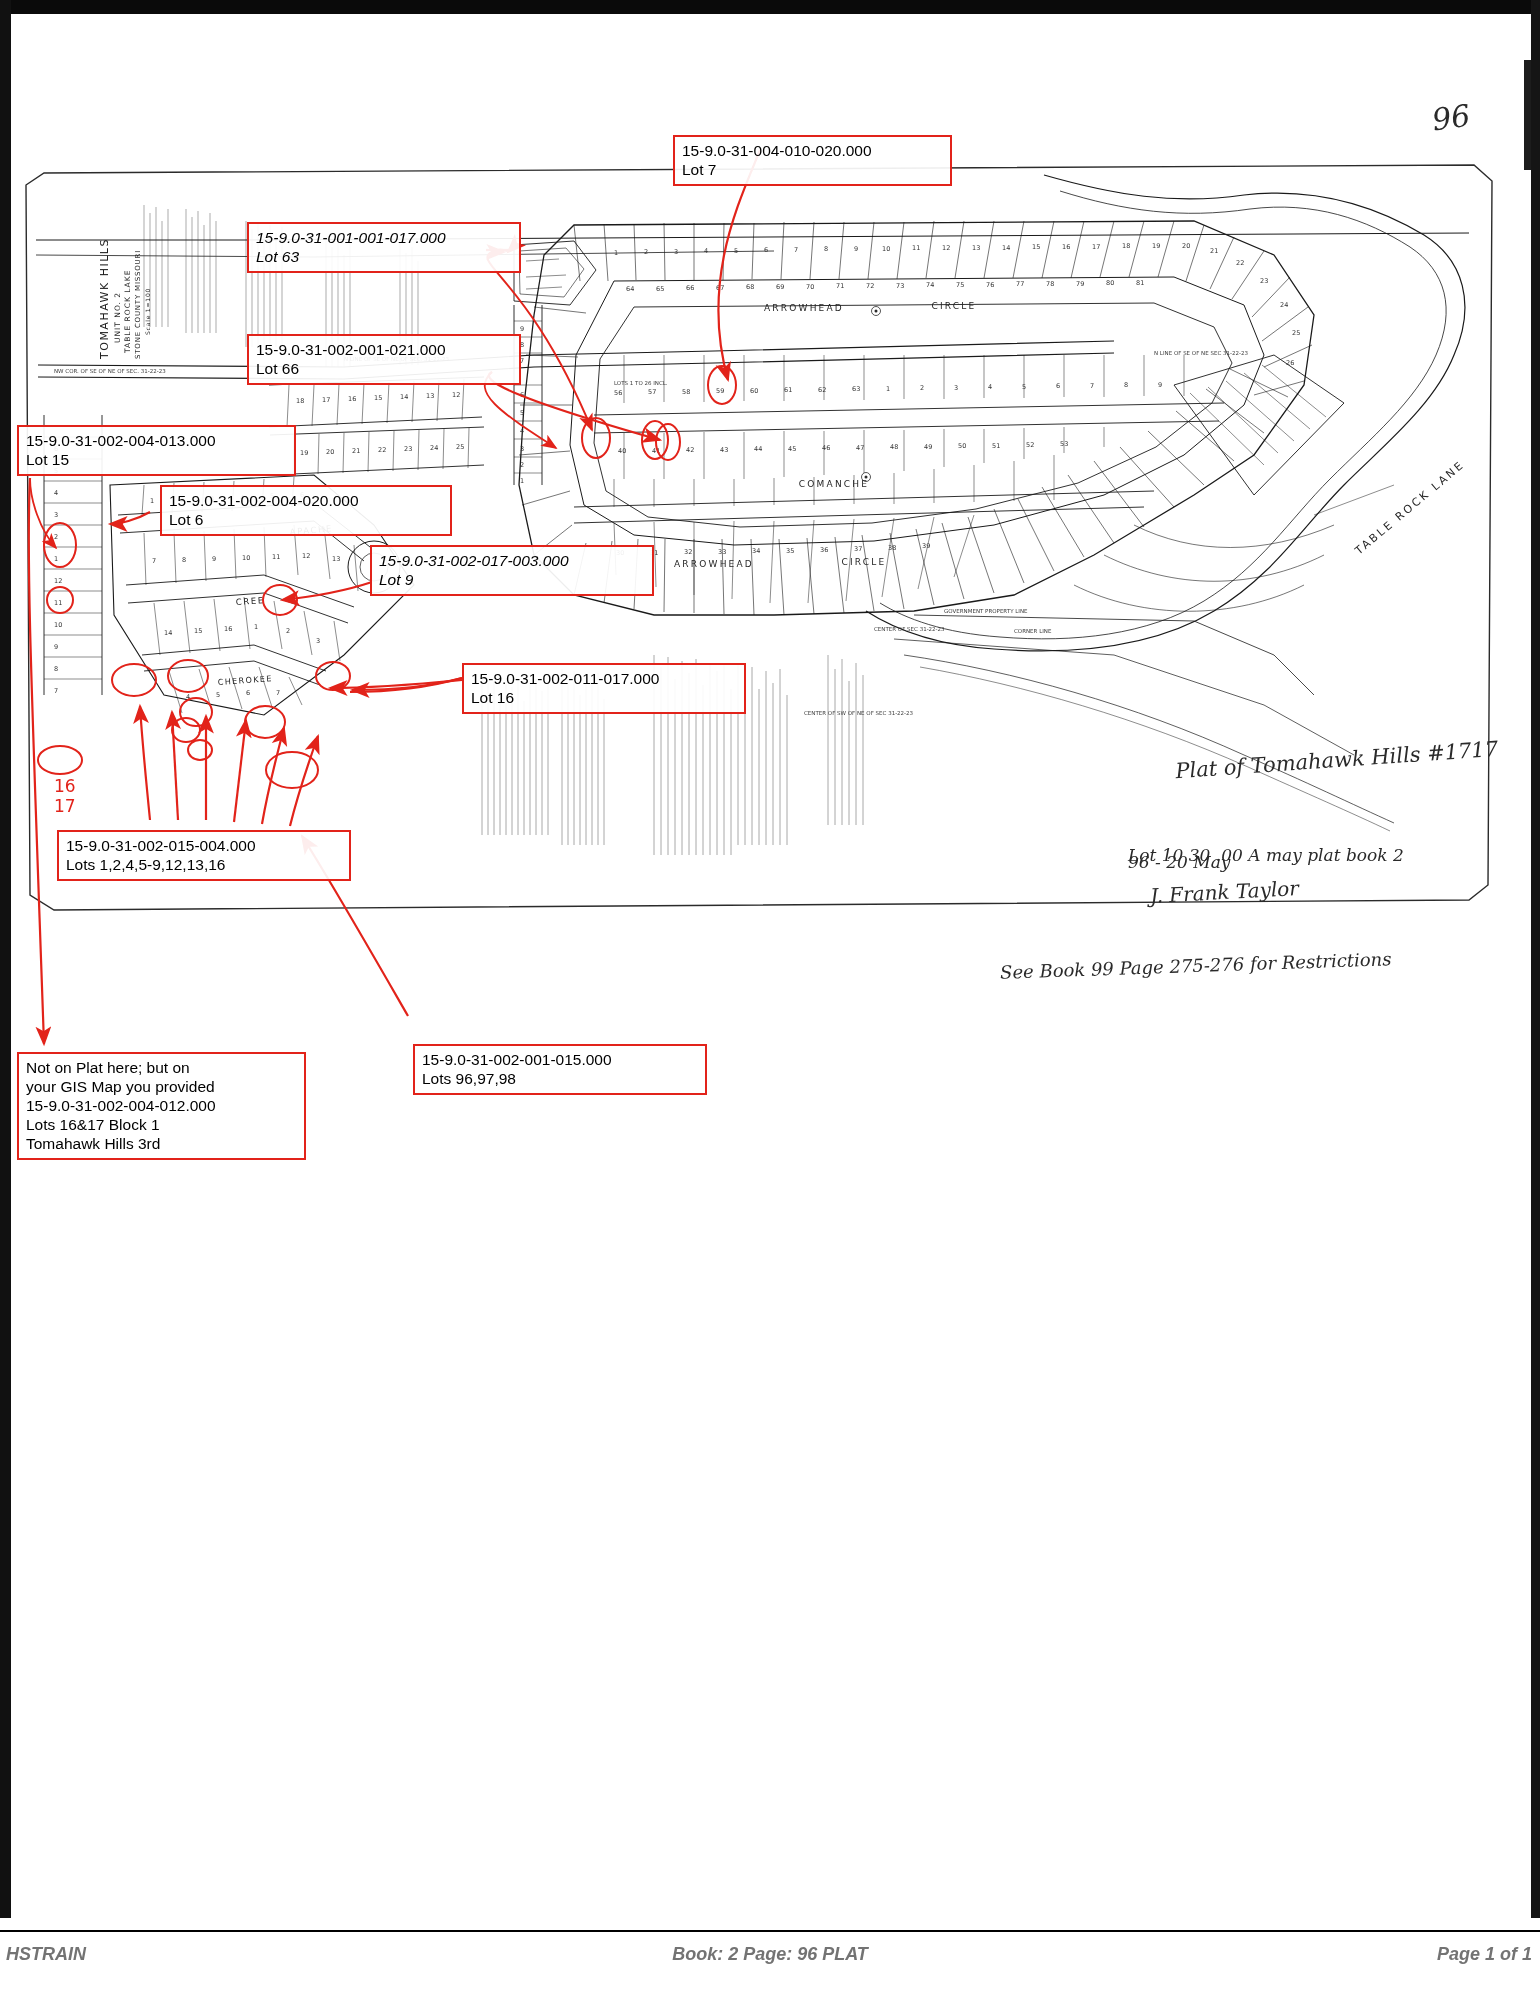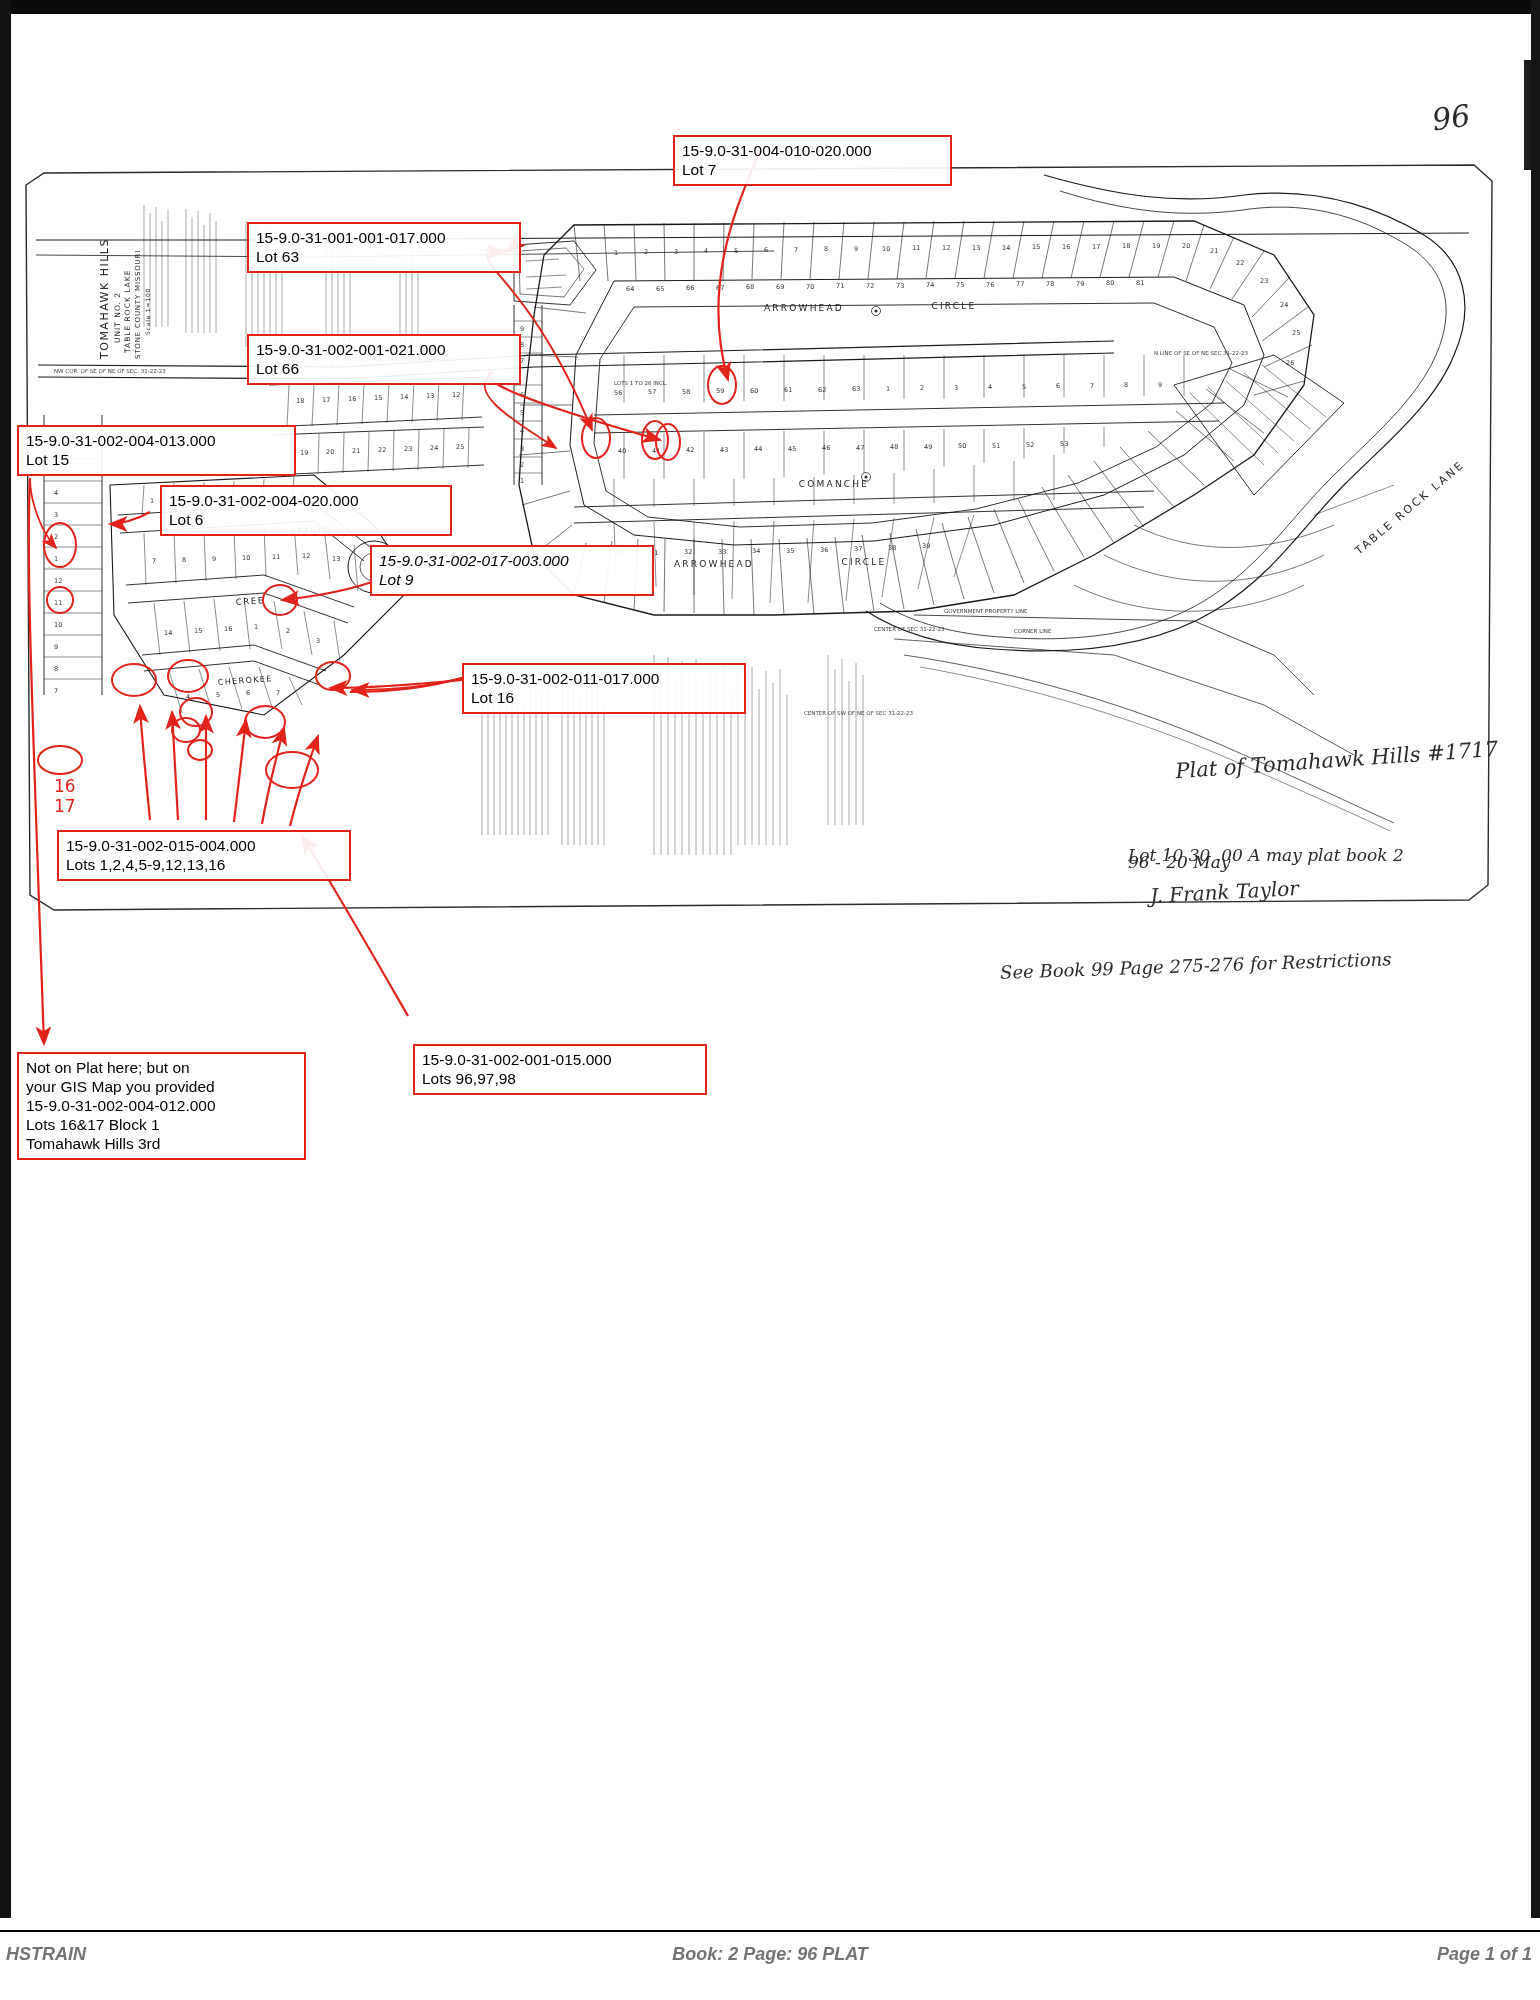--- a/index.html
+++ b/index.html
@@ -772,21 +772,21 @@
       <g fill="#e2231a" font-family="DejaVu Sans, sans-serif" font-size="17">
         <text x="54" y="792">16</text>
         <text x="54" y="812">17</text>
       </g>
     </svg>
   </div>
 
   <div class="callout" style="left:673px; top:135px; width:245px;">15-9.0-31-004-010-020.000
 Lot 7</div>
 
-  <div class="callout" style="left:247px; top:222px; width:240px;">15-9.0-31-001-001-017.000
+  <div class="callout" style="left:247px; top:222px; width:240px;font-style:italic;">15-9.0-31-001-001-017.000
 Lot 63</div>
 
   <div class="callout" style="left:247px; top:334px; width:240px;">15-9.0-31-002-001-021.000
 Lot 66</div>
 
   <div class="callout" style="left:17px; top:425px; width:245px;">15-9.0-31-002-004-013.000
 Lot 15</div>
 
   <div class="callout" style="left:148px; top:485px; width:258px;margin-left:12px;">15-9.0-31-002-004-020.000
 Lot 6</div>

